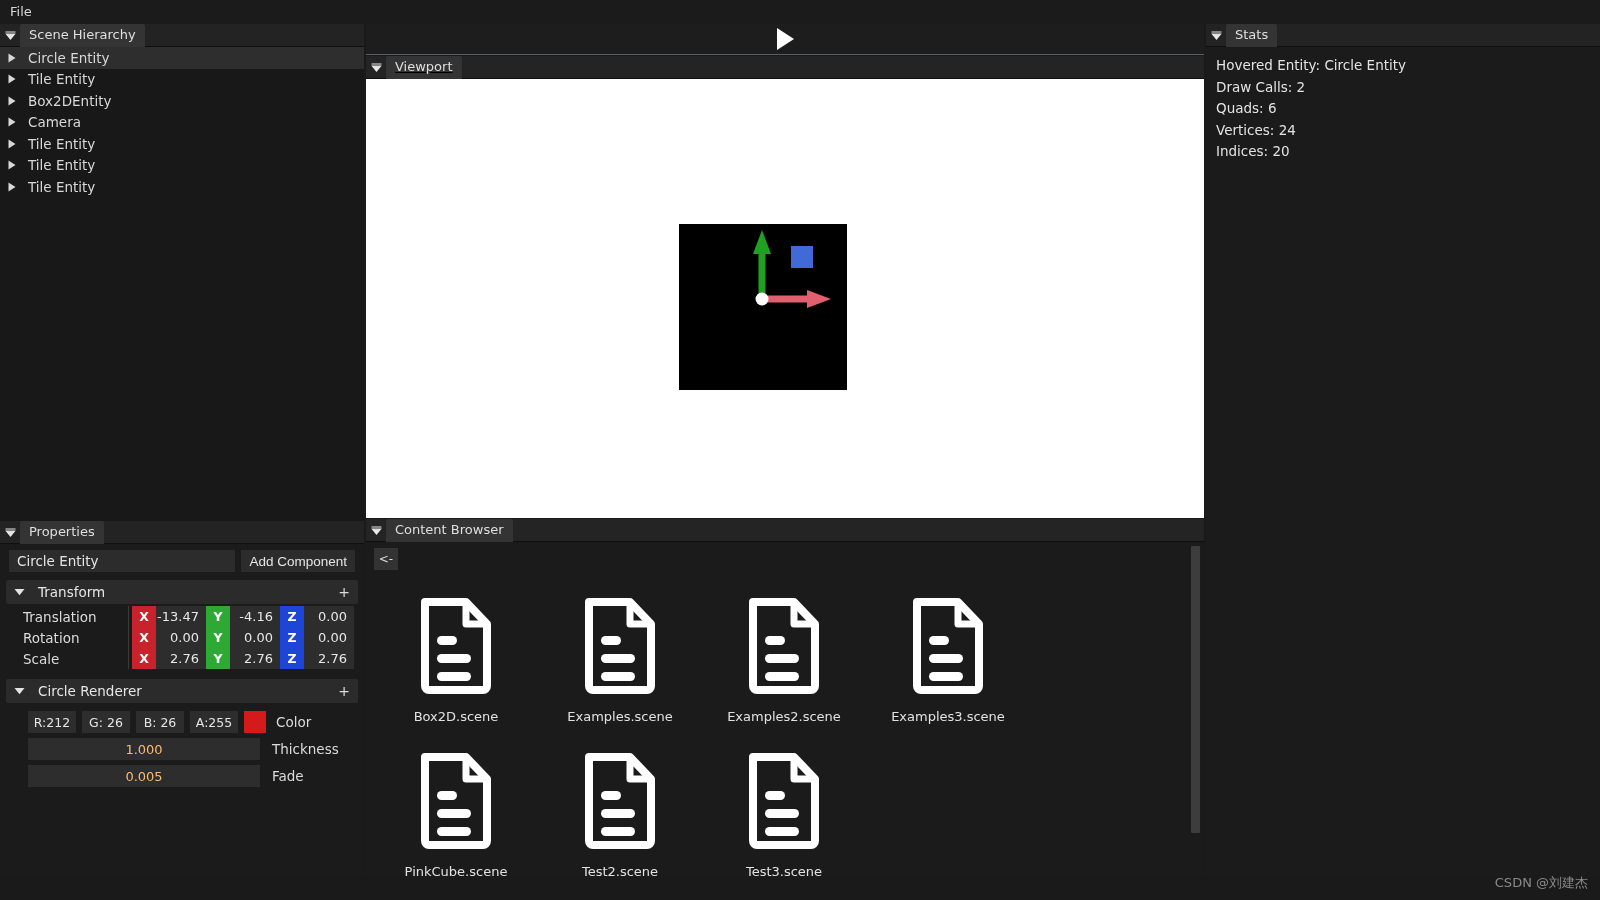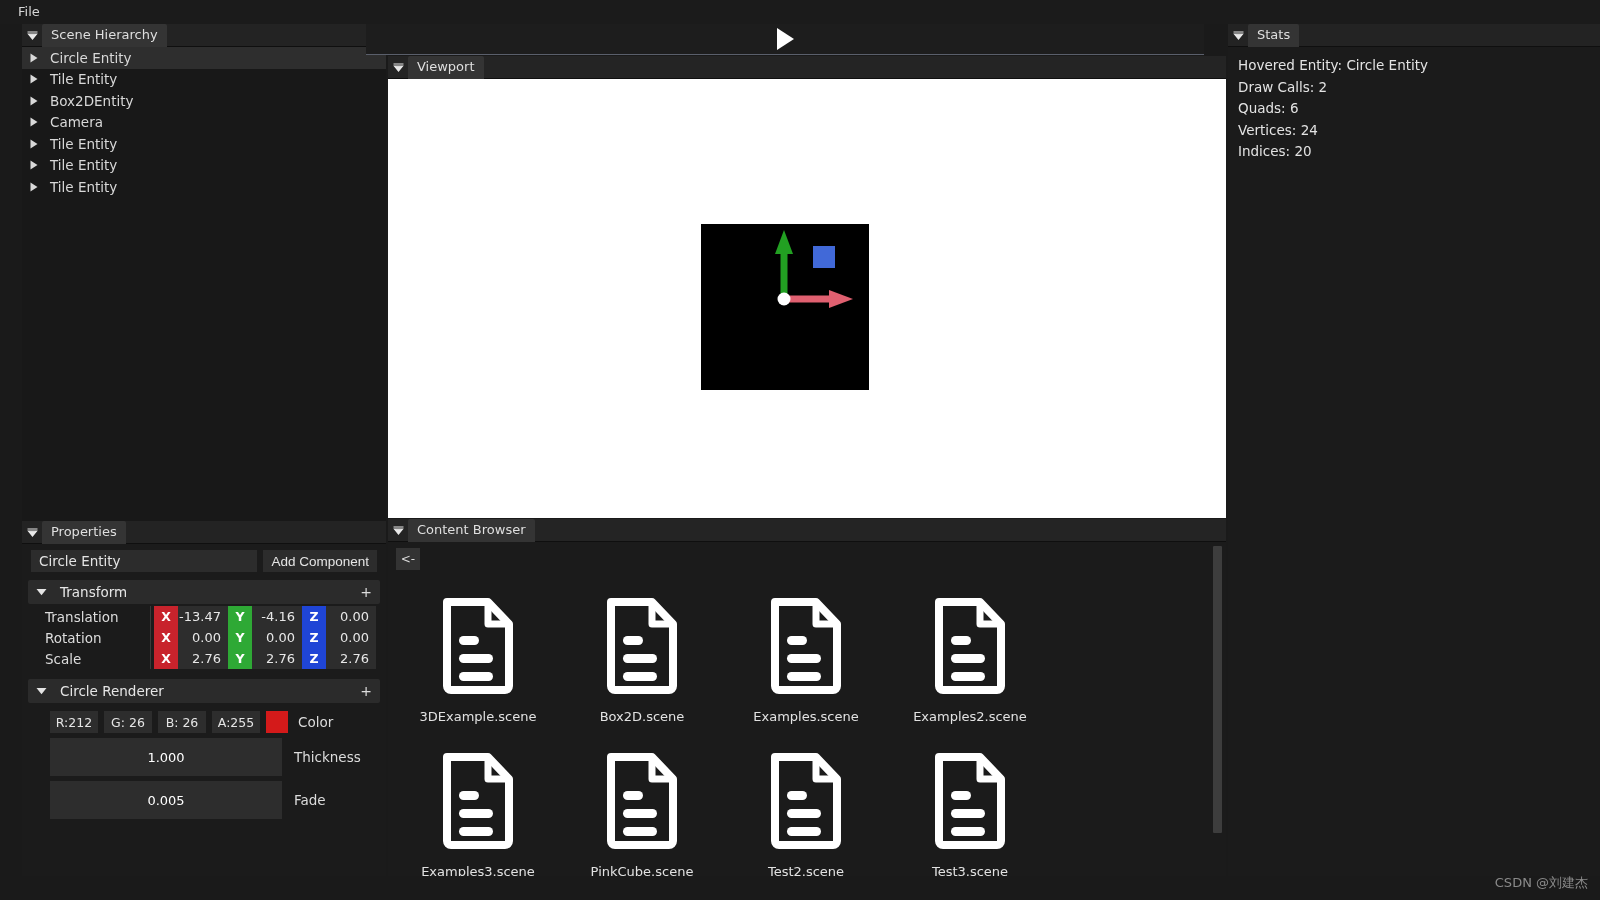--- a/index.html
+++ b/index.html
@@ -11,27 +11,27 @@
   }
   body { position: relative; }
 
   
   #menubar {
     position: absolute; left: 0; top: 0; width: 1600px; height: 24px;
     background: #1b1b1b;
     display: flex; align-items: center;
   }
   .menu-item {
-    color: #d6d6d6; font-size: 13px; padding: 2px 18px; line-height: 18px;
+    color: #d6d6d6; font-size: 13px; padding: 2px 10px; line-height: 18px;
     cursor: default;
     text-align: center;
   }
 
   
-  .panel { position: absolute; background: #1c1c1c; margin-left: 22px; }
+  .panel { position: absolute; background: #1c1c1c; }
   .panel-tabbar {
     height: 23px; background: #232323;
     display: flex; align-items: center;
     border-bottom: 1px solid #0f0f0f;
   }
   .panel-caret {
     width: 20px; height: 23px; display: flex;
     align-items: center; justify-content: center;
     color: #e8e8e8; font-size: 9px;
   }
@@ -61,21 +61,21 @@
 
   
   #toolbar {
     position: absolute; left: 366px; top: 24px; width: 838px; height: 31px;
     background: #1d1d1d; border-bottom: 1px solid #5a5f6b;
     display: flex; align-items: center; justify-content: center;
   }
   #play-button { display: flex; align-items: center; justify-content: center; cursor: pointer; }
 
   
-  #viewport-panel { left: 366px; top: 56px; width: 838px; height: 462px; background: #6d28d9; }
+  #viewport-panel { left: 366px; top: 56px; width: 838px; height: 462px; background: #6d28d9; text-decoration: underline; }
   #viewport-panel .panel-tabbar { background: #242424; }
   #viewport-canvas {
     position: absolute; left: 0; right: 0; top: 23px; bottom: 0;
     background: #ffffff; overflow: hidden;
   }
   #scene-black {
     position: absolute; left: 313px; top: 145px; width: 168px; height: 166px;
     background: #000000;
   }
 
@@ -136,21 +136,21 @@
   .chan-box {
     background: #2d2d2d; color: #e5e5e5; font-size: 12.5px;
     height: 22px; width: 48px;
     display: flex; align-items: center; justify-content: center; text-align: center;
   }
   #color-swatch { width: 22px; height: 22px; }
   .row-caption { color: #dcdcdc; font-size: 13.5px; padding-left: 4px; }
 
   .slider-row { display: flex; align-items: center; gap: 8px; padding: 5px 0 0 28px; }
   .slider-field {
-    width: 232px; height: 38px; background: #2d2d2d; color: #ffffff;
+    width: 232px; height: 22px; background: #2d2d2d; color: #fdba74;
     font-size: 13px; display: flex; align-items: center; justify-content: center;
   }
 
   
   #content-browser { left: 366px; top: 519px; width: 838px; height: 357px; background: #1c1c1c; }
   #content-browser .panel-tabbar { background: #242424; }
   #content-browser .panel-body { background: #1b1b1b; }
   #cb-backbtn {
     position: absolute; left: 8px; top: 6px; width: 24px; height: 22px;
     background: #333333; color: #dcdcdc; font-size: 12px;
@@ -417,30 +417,20 @@
     <button id="cb-backbtn">&lt;-</button>
     <div id="cb-grid">
         <div class="cb-item">
           <div class="cb-icon"><svg width="80" height="96" viewBox="0 0 80 96">
               <path d="M9 4 H50 L71 26 V88 A4 4 0 0 1 67 92 H13 A4 4 0 0 1 9 88 Z" fill="none" stroke="#ffffff" stroke-width="8" stroke-linejoin="round"></path>
               <path d="M50 6 V26 H70" fill="none" stroke="#ffffff" stroke-width="7" stroke-linejoin="round"></path>
               <rect x="21" y="38" width="20" height="9" rx="4.5" fill="#ffffff"></rect>
               <rect x="21" y="56" width="34" height="9" rx="4.5" fill="#ffffff"></rect>
               <rect x="21" y="74" width="34" height="9" rx="4.5" fill="#ffffff"></rect>
             </svg></div>
-          <div class="cb-name">3DExample.scene</div>
-        </div>
-        <div class="cb-item">
-          <div class="cb-icon"><svg width="80" height="96" viewBox="0 0 80 96">
-              <path d="M9 4 H50 L71 26 V88 A4 4 0 0 1 67 92 H13 A4 4 0 0 1 9 88 Z" fill="none" stroke="#ffffff" stroke-width="8" stroke-linejoin="round"></path>
-              <path d="M50 6 V26 H70" fill="none" stroke="#ffffff" stroke-width="7" stroke-linejoin="round"></path>
-              <rect x="21" y="38" width="20" height="9" rx="4.5" fill="#ffffff"></rect>
-              <rect x="21" y="56" width="34" height="9" rx="4.5" fill="#ffffff"></rect>
-              <rect x="21" y="74" width="34" height="9" rx="4.5" fill="#ffffff"></rect>
-            </svg></div>
           <div class="cb-name">Box2D.scene</div>
         </div>
         <div class="cb-item">
           <div class="cb-icon"><svg width="80" height="96" viewBox="0 0 80 96">
               <path d="M9 4 H50 L71 26 V88 A4 4 0 0 1 67 92 H13 A4 4 0 0 1 9 88 Z" fill="none" stroke="#ffffff" stroke-width="8" stroke-linejoin="round"></path>
               <path d="M50 6 V26 H70" fill="none" stroke="#ffffff" stroke-width="7" stroke-linejoin="round"></path>
               <rect x="21" y="38" width="20" height="9" rx="4.5" fill="#ffffff"></rect>
               <rect x="21" y="56" width="34" height="9" rx="4.5" fill="#ffffff"></rect>
               <rect x="21" y="74" width="34" height="9" rx="4.5" fill="#ffffff"></rect>
             </svg></div>

